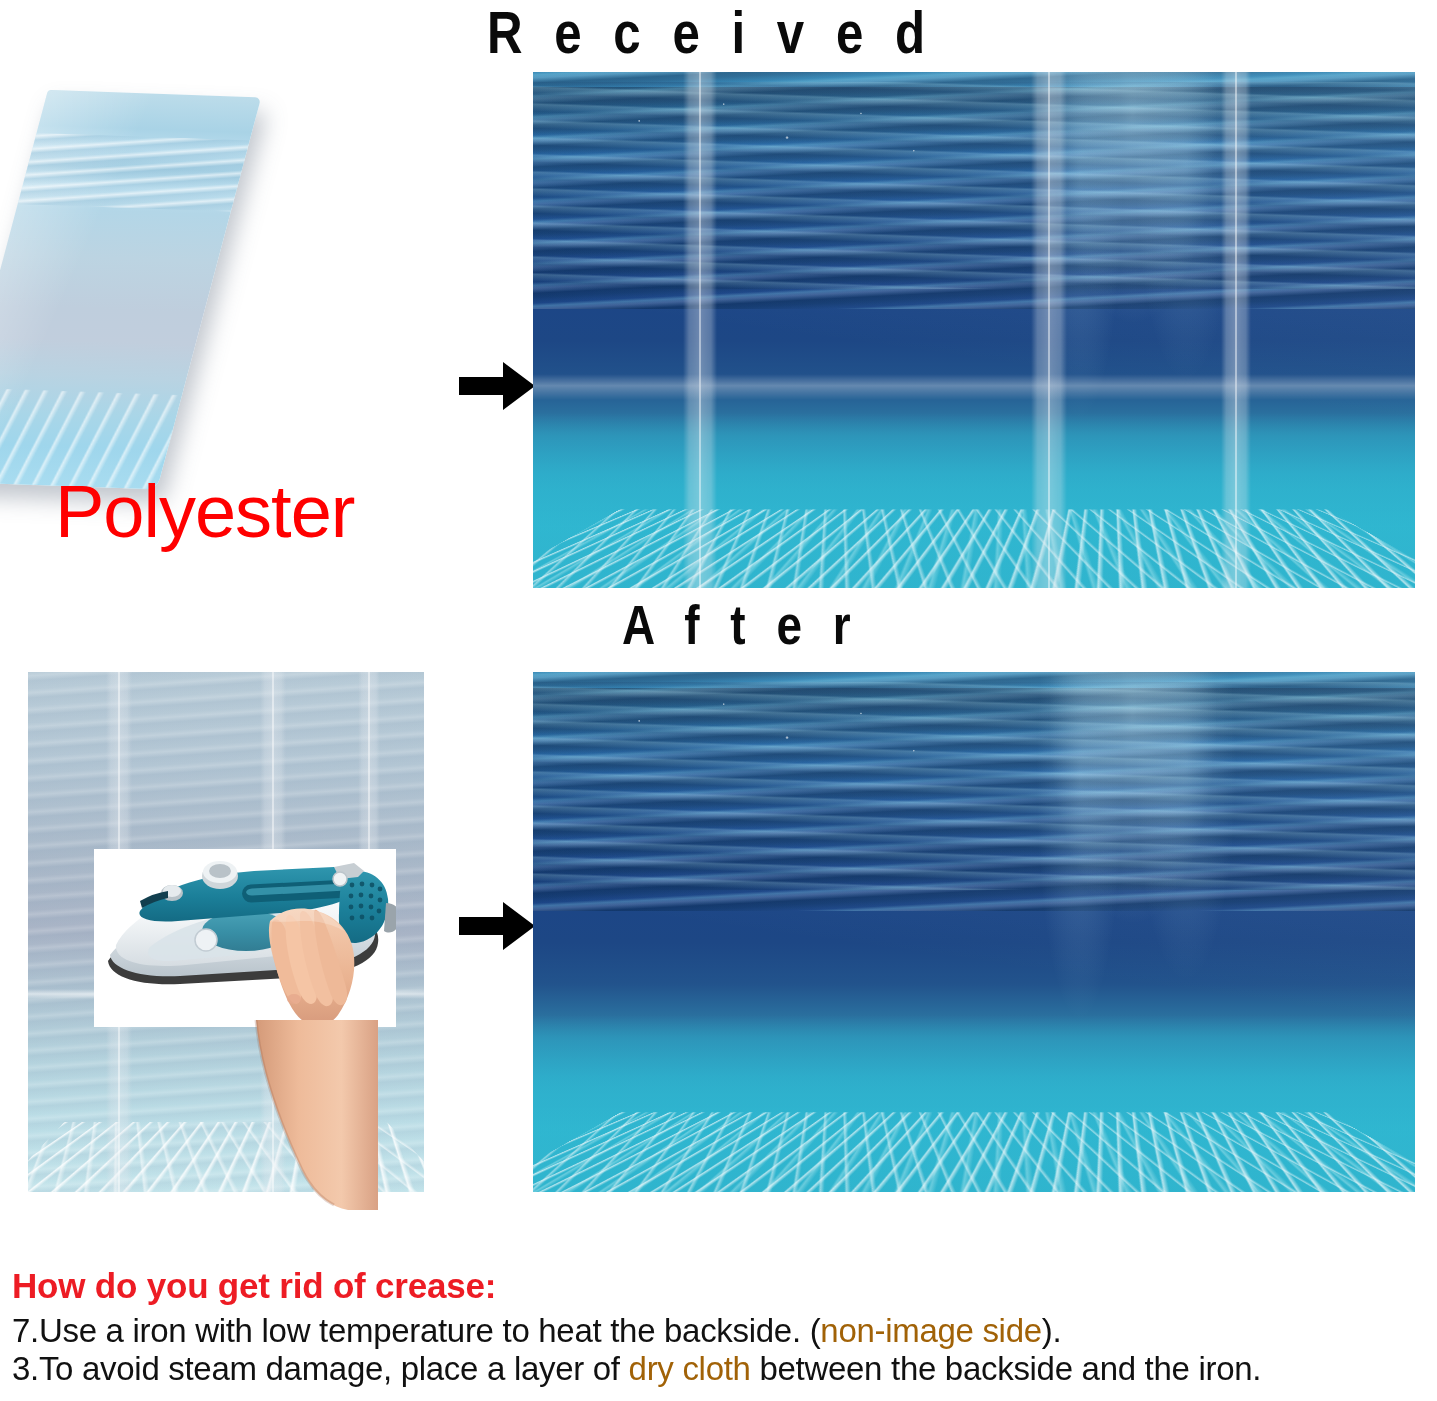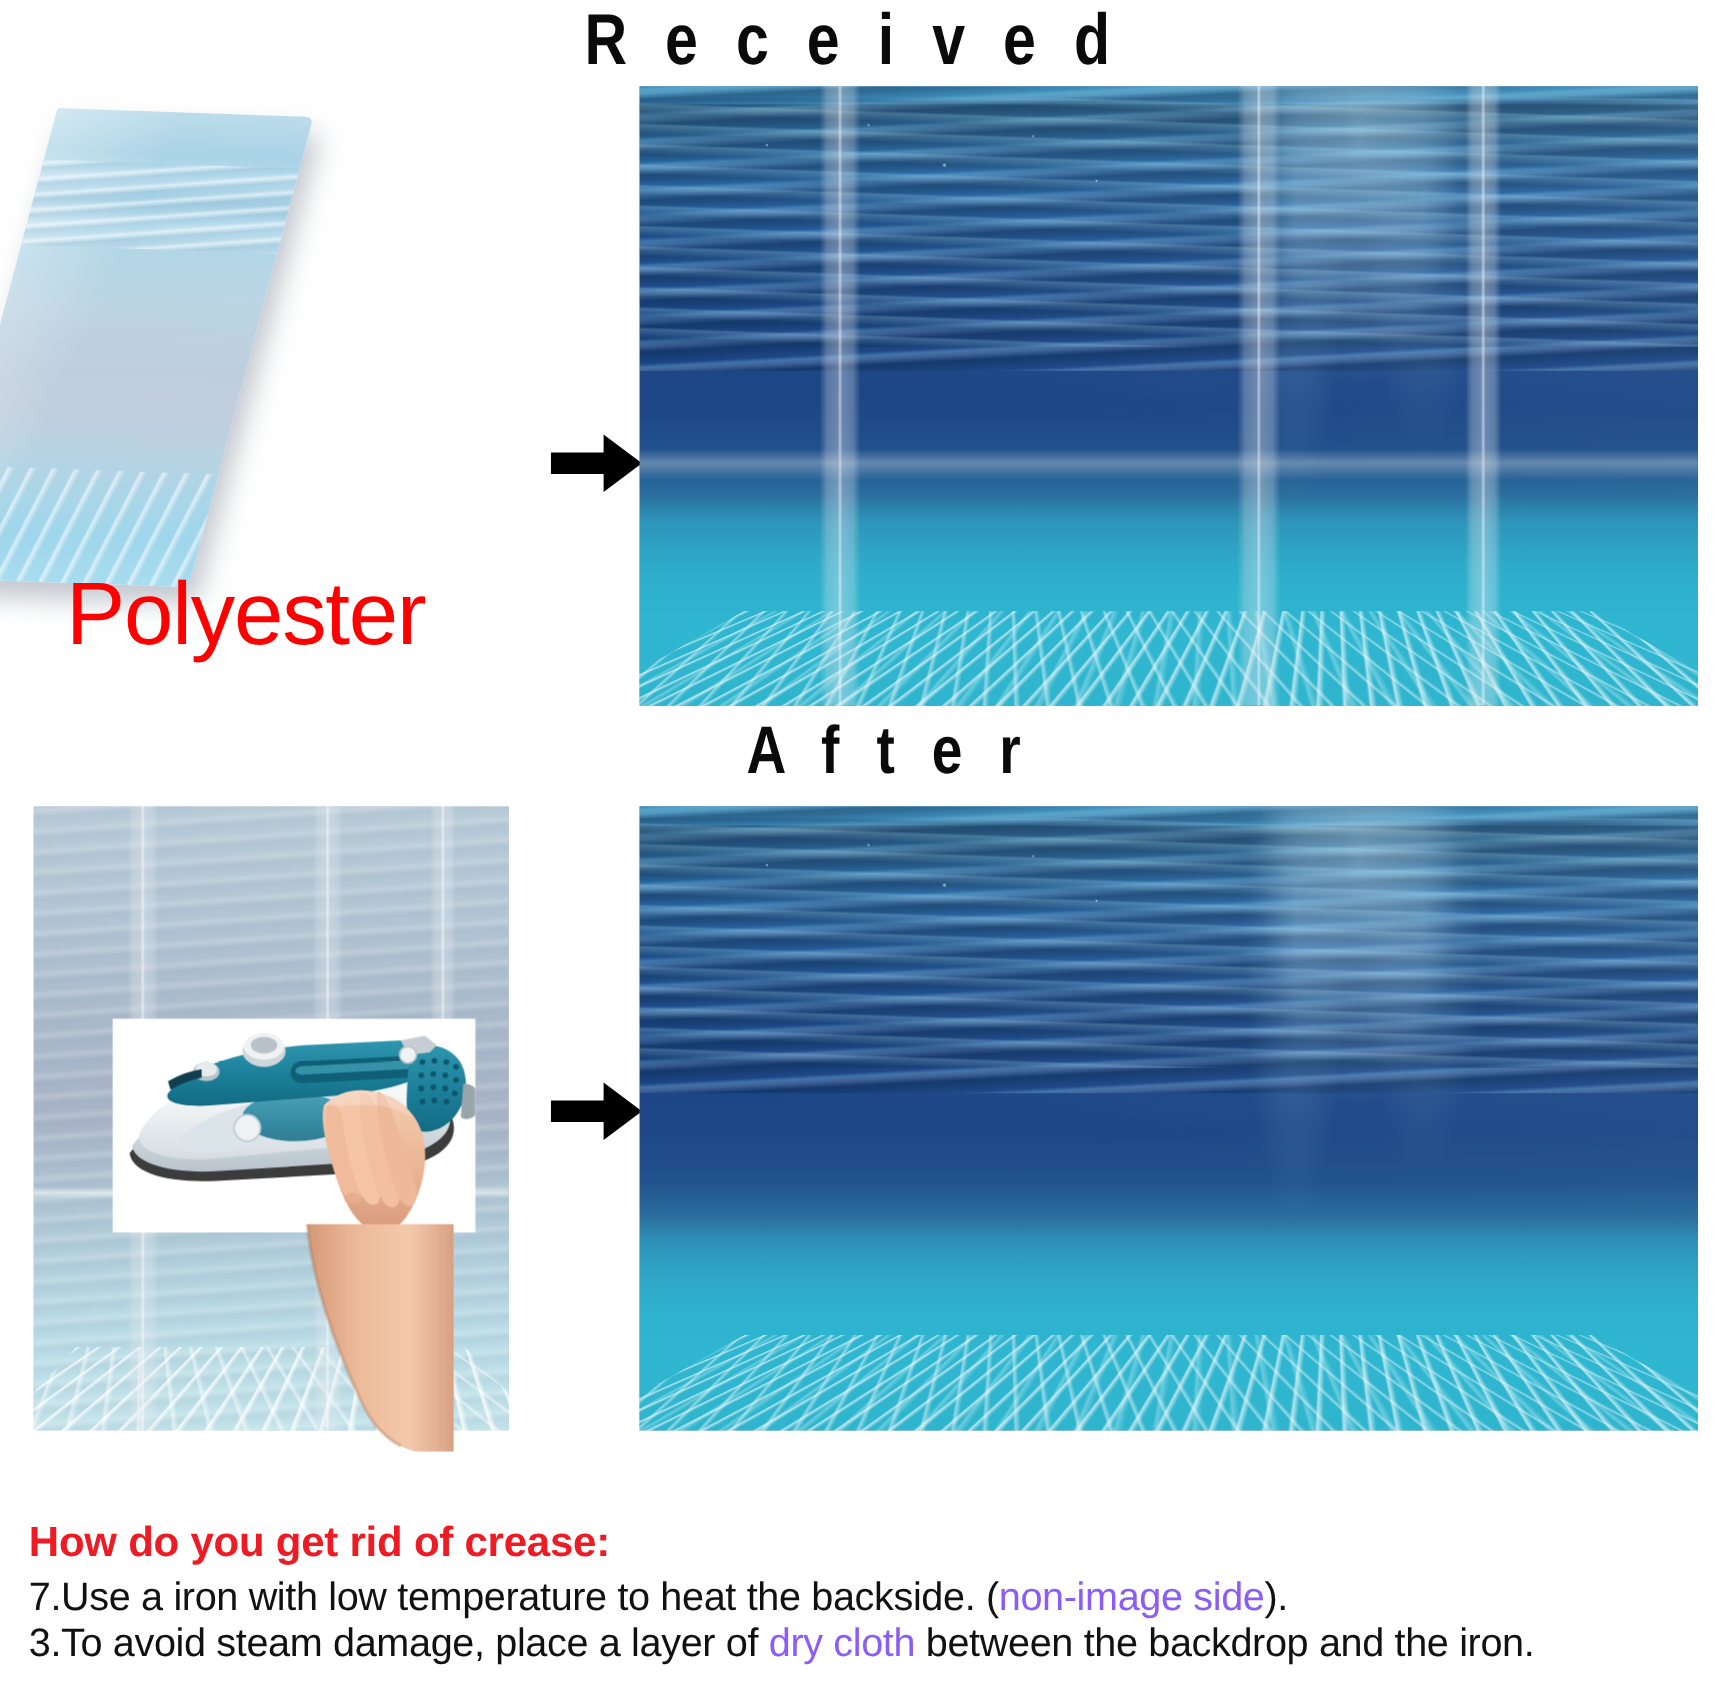--- a/index.html
+++ b/index.html
@@ -266,35 +266,35 @@
     background:#ffffff;
     overflow:visible;
   }
   #iron-box .iron-svg { position:absolute; left:0; top:0; }
   #arm-lower {
     position:absolute; left:250px; top:1020px; width:120px; height:180px;
     z-index: 6;
   }
 
   
-  #instructions { position:absolute; left:24px; top:1266px; width:1400px; }
+  #instructions { position:absolute; left:12px; top:1266px; width:1400px; }
   #howto-heading {
     font-size: 35px; font-weight: 700; color:#ED1C24;
     font-family:"Liberation Sans", sans-serif;
     letter-spacing:-0.2px;
     margin-bottom: 6px;
   }
   .instr-line {
     font-size: 33px; color:#111111;
     font-family:"Liberation Sans", sans-serif;
     letter-spacing:-0.3px;
     line-height: 1.16;
     white-space: nowrap;
   }
-  .hl-red { color:#8b5cf6; }
+  .hl-red { color:#a16207; }
 </style>
 </head>
 <body>
 
 <div id="page">
 
   <div id="title-received" class="section-title">R e c e i v e d</div>
 
   <div id="fabric-swatch">
     <div class="cloth">
@@ -489,17 +489,17 @@
   </div>
 
   <div id="instructions">
     <div id="howto-heading">How do you get rid of crease:</div>
 
     <div class="instr-line">
       <span>7.Use a iron with low temperature to heat the backside. (</span><span class="hl-red">non-image side</span><span>).</span>
     </div>
 
     <div class="instr-line">
-      <span>3.To avoid steam damage, place a layer of </span><span class="hl-red">dry cloth</span><span> between the backdrop and the iron.</span>
+      <span>3.To avoid steam damage, place a layer of </span><span class="hl-red">dry cloth</span><span> between the backside and the iron.</span>
     </div>
   </div>
 
 </div>
 
 </body></html>

